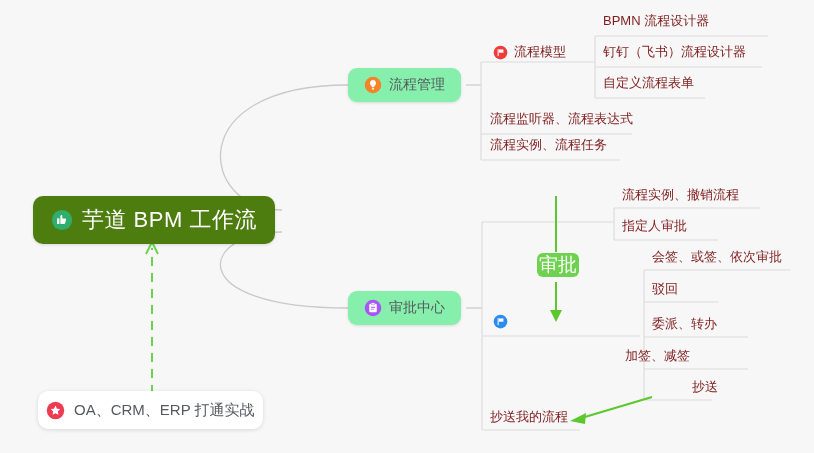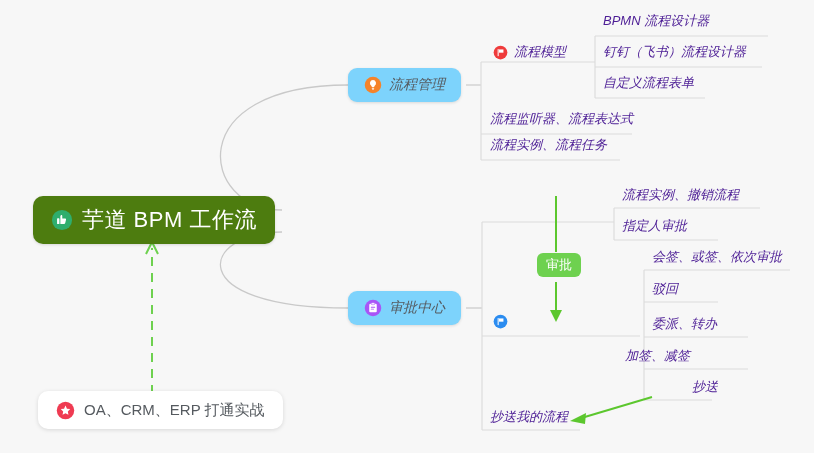--- a/index.html
+++ b/index.html
@@ -24,63 +24,61 @@
     box-sizing:border-box;
   }
   .root-label{
     color:#ffffff;font-size:22px;letter-spacing:.5px;white-space:nowrap;
   }
 
   
   .branch-node{
     position:absolute;
     display:flex;align-items:center;gap:7px;
-    background:#7dd3fc;
+    background:#86efac;
     border-radius:9px;
     padding:0 16px;
     height:34px;
     box-shadow:0 1px 3px rgba(0,0,0,.12);
     box-sizing:border-box;
-    font-style:italic;
   }
   .branch-label{color:#555a5f;font-size:14px;white-space:nowrap;}
 
   
   .leaf{
     position:absolute;
-    color:#4c1d95;
+    color:#7f1d1d;
     font-size:13px;
     white-space:nowrap;
     display:flex;align-items:center;gap:6px;
     padding-bottom:4px;
-    font-style:italic;
   }
   .leaf-text{line-height:16px;}
 
   
   .float-card{
     position:absolute;
     display:flex;align-items:center;gap:9px;
     background:#ffffff;
     border-radius:10px;
-    padding:0 18px;
+    padding:0 8px;
     height:38px;
     box-shadow:0 1px 4px rgba(0,0,0,.13);
     box-sizing:border-box;
   }
   .float-label{color:#555a5f;font-size:15px;white-space:nowrap;}
 
   
   .badge{
     position:absolute;
     background:#6ed14f;
     border-radius:6px;
     color:#ffffff;
-    font-size:13px;
-    padding:5px 9px;
+    font-size:19px;
+    padding:5px 2px;
     line-height:14px;
     white-space:nowrap;
   }
 
   
   .ico{display:inline-flex;align-items:center;justify-content:center;flex:0 0 auto;}
 </style>
 </head>
 <body>
 

